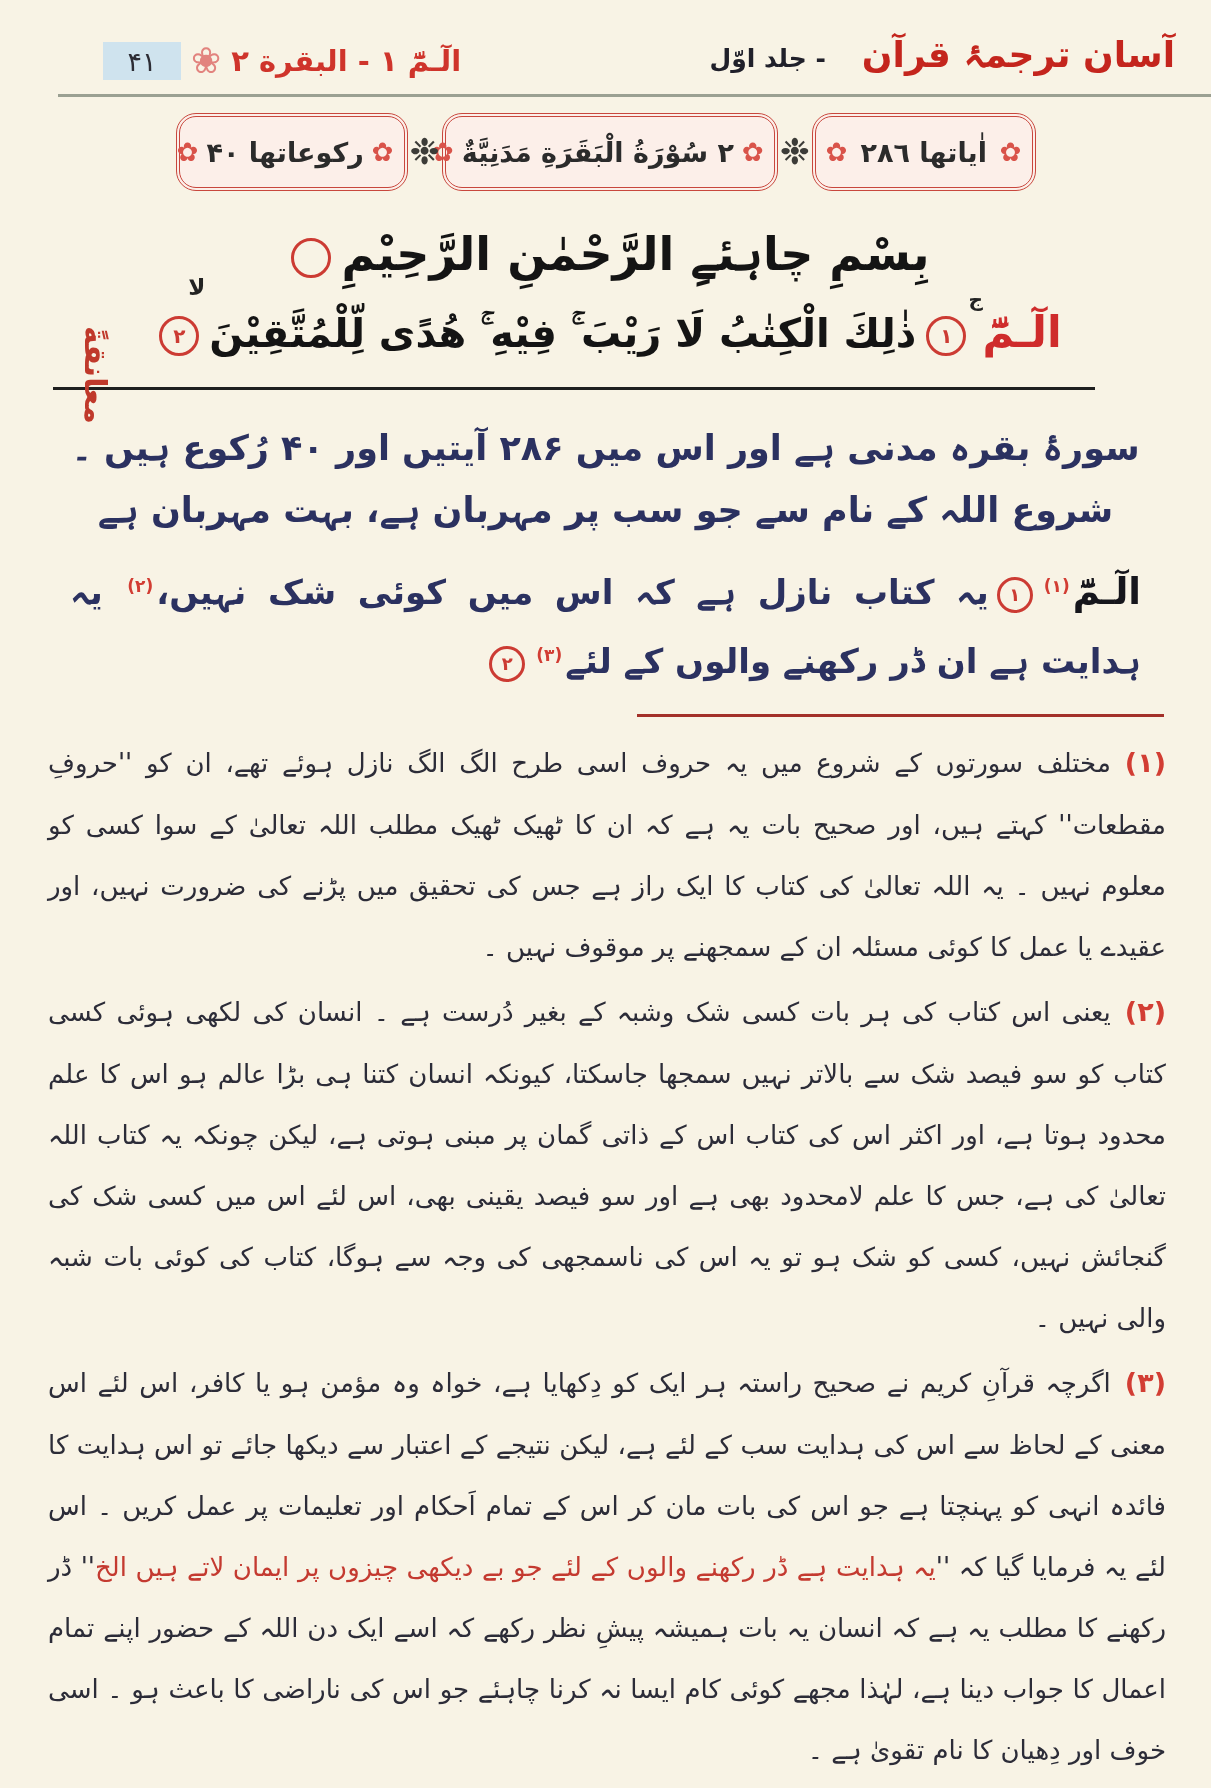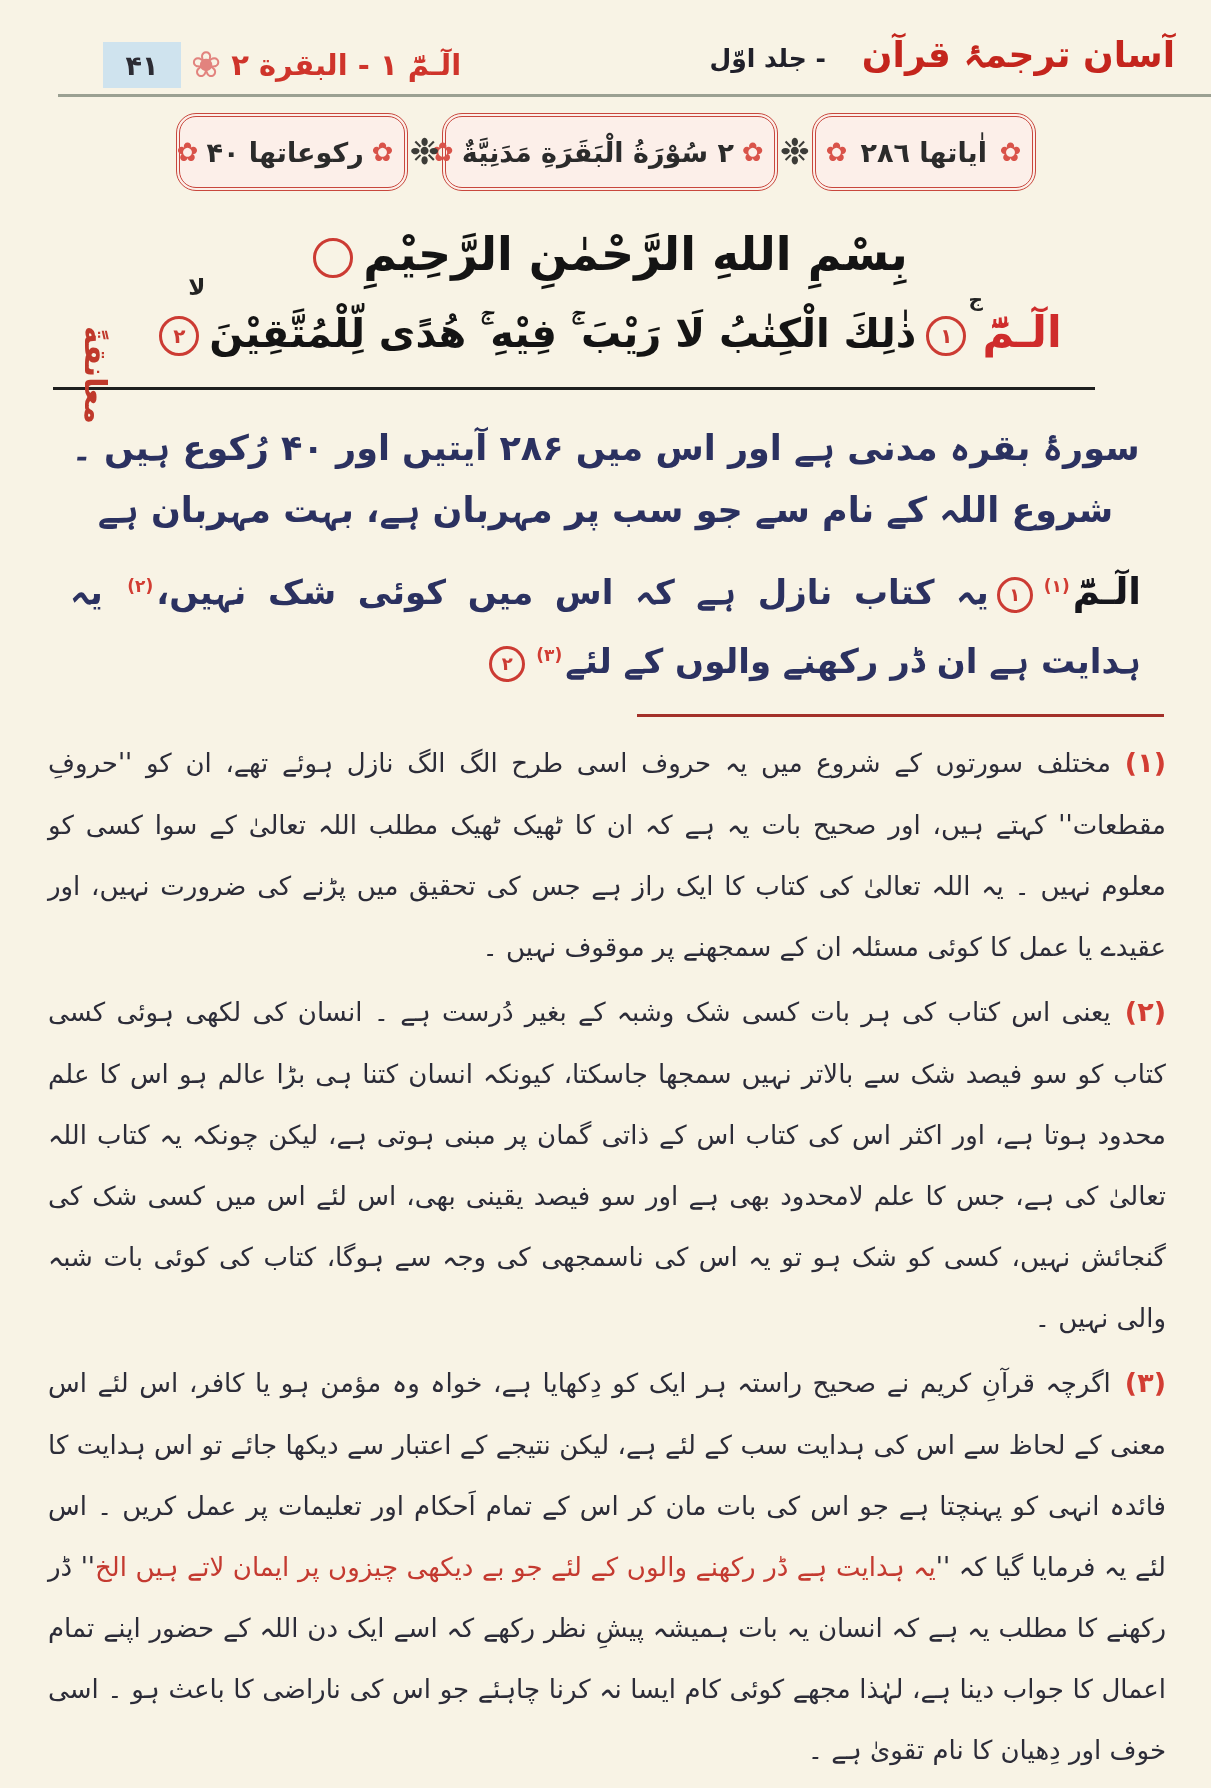--- a/index.html
+++ b/index.html
@@ -13,22 +13,22 @@
     font-family:"DejaVu Sans", sans-serif;
     direction:rtl;
   }
   
   .header { position:relative; height:97px; }
   .hdr-rule { position:absolute; bottom:0; left:58px; right:0; height:3px; background:#9ba092; }
   .hdr-right { position:absolute; top:34px; right:36px; display:flex; align-items:baseline; gap:12px; direction:rtl; }
   .logo { color:#c4251d; font-size:36px; font-weight:bold; letter-spacing:-1px;margin-left:24px; }
   .volume { color:#20202a; font-size:25px; font-weight:bold;text-align:right; }
   .hdr-left { position:absolute; top:42px; left:103px; display:flex; direction:ltr; align-items:center; gap:10px; }
-  .page-num-box { background:#cfe3ee; width:78px; height:46px; display:flex; align-items:center; justify-content:center;
-                  color:#2c2c34; font-size:27px; font-weight:bold; }
+  .page-num-box { background:#cfe3ee; width:78px; height:38px; display:flex; align-items:center; justify-content:center;
+                  color:#2c2c34; font-size:27px; font-weight:normal; }
   .hdr-flower { color:#e2837e; font-size:36px; line-height:1; }
   .hdr-title { color:#cf342b; font-size:29px; font-weight:bold; direction:rtl; white-space:nowrap; }
   
   .band { margin:16px auto 0; width:860px; display:flex; direction:rtl; align-items:center; justify-content:center; }
   .cartouche {
     background:#fcefe9;
     border:4px double #c8473d;
     border-radius:20px;
     height:78px;
     display:flex; align-items:center; justify-content:space-between;
@@ -111,21 +111,21 @@
     </div>
     <span class="band-divider">❉</span>
     <div class="cartouche cart-ruku">
       <span class="floret">✿</span>
       <span class="cart-text">ركوعاتها ۴۰</span>
       <span class="floret">✿</span>
     </div>
   </div>
 
   <div class="bismillah">
-    <span>بِسْمِ اللهِ الرَّحْمٰنِ الرَّحِيْمِ</span><span class="verse-circle"></span>
+    <span>بِسْمِ چاہئےِ الرَّحْمٰنِ الرَّحِيْمِ</span><span class="verse-circle"></span>
   </div>
 
   <div class="verse-line">
     <span class="muqattaat-red"><span>الٓـمّٓ</span><span class="pause-mark-1">ج</span></span><span class="verse-circle">۱</span><span>ذٰلِكَ الْكِتٰبُ لَا رَيْبَ ۚ فِيْهِ ۚ هُدًى لِّلْمُتَّقِيْنَ</span><span class="circle-wrap"><span class="pause-mark-2">لا</span><span class="verse-circle">۲</span></span>
   </div>
 
   <div class="margin-note">معانقةً</div>
 
   <div class="verse-rule"></div>
 

